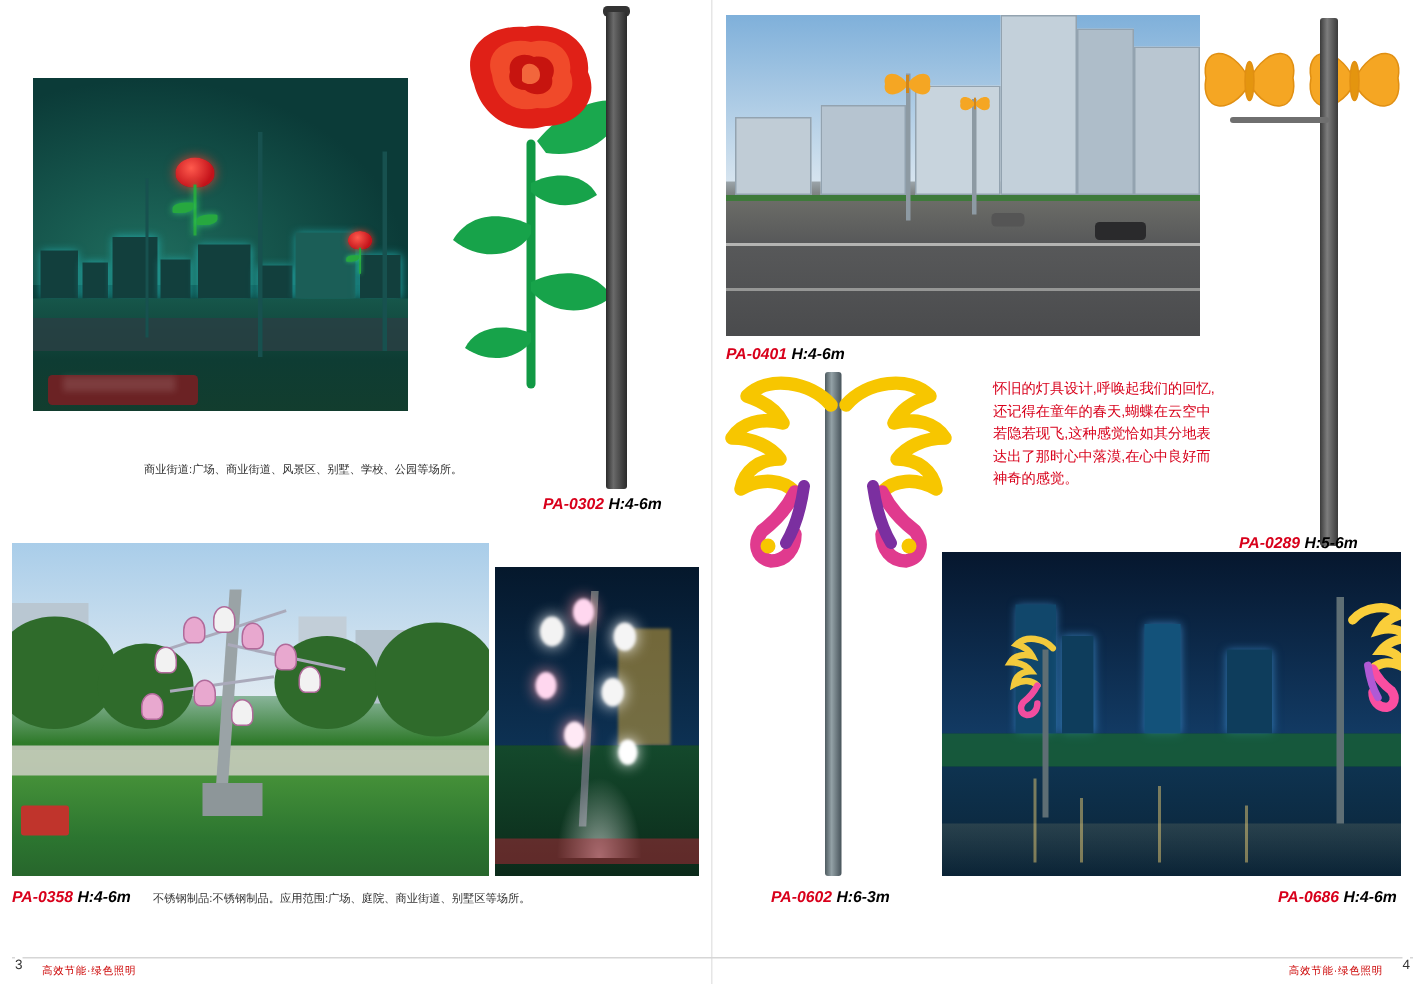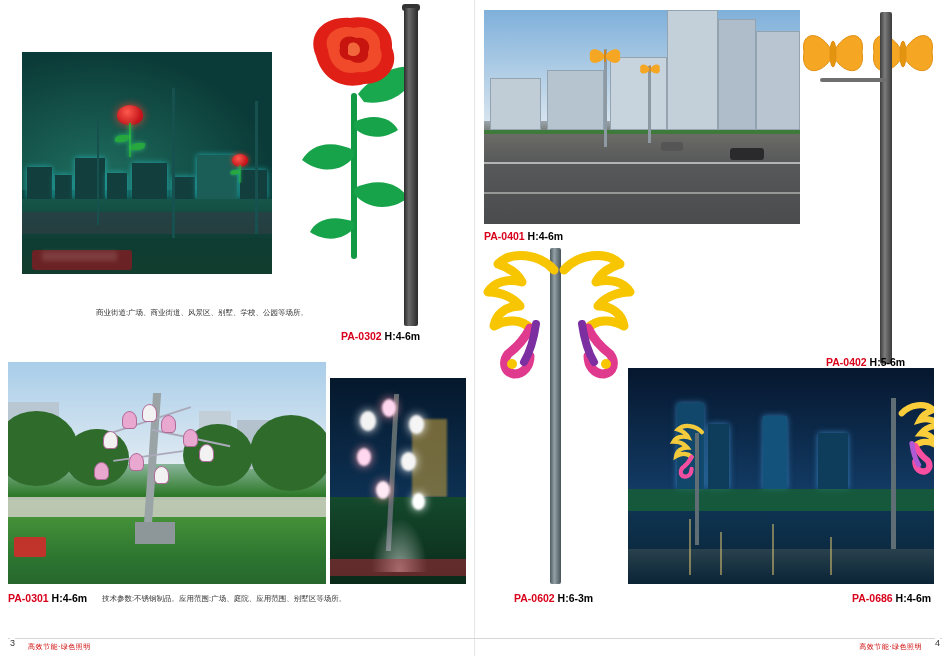--- a/index.html
+++ b/index.html
@@ -2,21 +2,21 @@
 <html><head>
 <meta charset="utf-8">
 <style>
   html,body{margin:0;padding:0;background:#fff;}
   body{width:950px;height:656px;font-family:"Liberation Sans",sans-serif;position:relative;overflow:hidden;}
   .page{position:absolute;left:0;top:0;width:950px;height:656px;background:#fff;}
   .spine{position:absolute;left:474px;top:0;width:1px;height:656px;background:#e6e6e6;}
 
   
   .photo{position:absolute;overflow:hidden;background:#123;}
-  .cap{position:absolute;font-size:10.5px;color:#d8001b;font-weight:bold;letter-spacing:0;white-space:nowrap;}
+  .cap{position:absolute;font-size:10.5px;color:#d8001b;font-weight:bold;letter-spacing:0;white-space:nowrap;font-style:italic;}
   .cap .h{color:#000;font-weight:bold;}
   .note{position:absolute;font-size:7.5px;color:#333;white-space:nowrap;}
 
   
   .footer{position:absolute;bottom:0;height:26px;width:100%;}
   .fline{position:absolute;left:8px;right:8px;top:8px;height:1px;background:#d6d6d6;}
   .pgnum{position:absolute;top:8px;font-size:9px;color:#333;}
   .pgnum.box{background:#fff;}
   .ftxt{position:absolute;top:12px;font-size:7px;color:#c00;letter-spacing:.5px;white-space:nowrap;}
 
@@ -143,21 +143,21 @@
     <g>
       <path d="M28 46 C18 22 38 6 62 8 C84 4 106 16 104 38 C112 56 98 74 76 74 C56 80 34 70 28 46 Z" fill="#e02017"></path>
       <path d="M40 40 C34 24 50 14 66 18 C82 14 94 24 92 38 C98 52 86 64 70 62 C54 66 42 56 40 40 Z" fill="#f04a2a"></path>
       <path d="M52 38 C50 28 60 24 68 28 C78 26 84 34 80 42 C82 52 70 56 62 50 C54 50 50 44 52 38 Z" fill="#c7140f"></path>
       <path d="M60 36 C62 30 72 32 72 40 C72 46 64 48 60 44 Z" fill="#f2663c"></path>
     </g>
   </svg>
   <div id="pole1cap"></div>
   <div id="pole1"></div>
 
-  <div class="cap" style="left:341px;top:330px">
+  <div class="cap" style="left:362px;top:330px">
     <span>PA-0302</span>
     <span class="h">H:4-6m</span>
   </div>
 
   <div class="photo" id="ph2">
     <div class="sky"></div>
     <div class="bldg" style="left:0;top:18%;width:16%;height:30%"></div>
     <div class="bldg" style="left:60%;top:22%;width:10%;height:26%;background:#c2ced8"></div>
     <div class="bldg" style="left:72%;top:26%;width:14%;height:22%;background:#b4c2cd"></div>
     <div class="tree" style="left:-4%;top:22%;width:26%;height:34%"></div>
@@ -195,24 +195,24 @@
     <div class="glow" style="left:58%;top:18%;width:15px;height:19px;background:#f5f5f5;box-shadow:0 0 10px #fff"></div>
     <div class="glow" style="left:20%;top:34%;width:14px;height:18px;background:#ffd7ef;box-shadow:0 0 10px #f9a"></div>
     <div class="glow" style="left:52%;top:36%;width:15px;height:19px;background:#f5f5f5;box-shadow:0 0 10px #fff"></div>
     <div class="glow" style="left:34%;top:50%;width:14px;height:18px;background:#ffe9f5;box-shadow:0 0 10px #f9a"></div>
     <div class="glow" style="left:60%;top:56%;width:13px;height:17px;background:#ffffff;box-shadow:0 0 9px #fff"></div>
     <div style="position:absolute;left:30%;bottom:6%;width:42%;height:26%;background:radial-gradient(ellipse at 50% 100%,rgba(255,255,255,.55),rgba(255,255,255,0) 70%)"></div>
     <div style="position:absolute;left:0;bottom:4%;width:100%;height:8%;background:rgba(200,40,60,.45)"></div>
   </div>
 
   <div class="cap" style="left:8px;top:592px">
-    <span>PA-0301</span>
+    <span>PA-0358</span>
     <span class="h">H:4-6m</span>
   </div>
-  <div class="note" style="left:102px;top:594px">技术参数:不锈钢制品。应用范围:广场、庭院、应用范围、别墅区等场所。</div>
+  <div class="note" style="left:102px;top:594px">不锈钢制品:不锈钢制品。应用范围:广场、庭院、商业街道、别墅区等场所。</div>
 
   <div class="photo" id="ph4">
     <div class="sky"></div>
     <div class="twr" style="left:58%;top:0;width:16%;height:56%;background:#c3d0da"></div>
     <div class="twr" style="left:74%;top:4%;width:12%;height:52%;background:#aebdc9"></div>
     <div class="twr" style="left:86%;top:10%;width:14%;height:46%;background:#b9c6d1"></div>
     <div class="twr" style="left:40%;top:22%;width:18%;height:34%;background:#c8d4dd"></div>
     <div class="twr" style="left:20%;top:28%;width:18%;height:28%;background:#b6c4d0"></div>
     <div class="twr" style="left:2%;top:32%;width:16%;height:24%;background:#c0ccd6"></div>
     <div class="lawn" style="left:0;top:56%;width:100%;height:8%"></div>
@@ -249,24 +249,25 @@
       <path d="M105 35 C92 10 72 14 76 34 C72 56 92 60 105 38 Z"></path>
       <path d="M105 35 C118 10 138 14 134 34 C138 56 118 60 105 38 Z"></path>
       <ellipse cx="105" cy="36" rx="3" ry="13" fill="#e4950f"></ellipse>
     </g>
   </svg>
   <div style="position:absolute;left:880px;top:12px;width:12px;height:352px;
               background:linear-gradient(90deg,#3b3b3b,#7d7d7d 40%,#3a3a3a);border-radius:2px"></div>
   <div style="position:absolute;left:820px;top:78px;width:66px;height:4px;background:#6f6f6f;border-radius:2px"></div>
 
   <div class="cap" style="left:826px;top:356px">
-    <span>PA-0402</span>
+    <span>PA-0289</span>
     <span class="h">H:5-6m</span>
   </div>
 
+  <div class="redtext" style="left:662px;top:252px">怀旧的灯具设计,呼唤起我们的回忆,还记得在童年的春天,蝴蝶在云空中若隐若现飞,这种感觉恰如其分地表达出了那时心中落漠,在心中良好而神奇的感觉。</div>
 
   <div style="position:absolute;left:550px;top:248px;width:11px;height:336px;
               background:linear-gradient(90deg,#4e5b60,#93a1a6 40%,#47535a);border-radius:2px"></div>
   <svg class="art" style="left:468px;top:244px;width:182px;height:140px" viewBox="0 0 182 140">
     <g>
 
       <path d="M86 26 C72 10 44 6 30 20 C42 24 50 30 54 38 C40 34 26 38 20 48 C34 48 46 54 52 62 C38 62 28 70 26 82 C40 74 54 76 62 84" fill="none" stroke="#f7c600" stroke-width="9" stroke-linecap="round" stroke-linejoin="round"></path>
       <path d="M62 84 C56 96 48 104 40 110 C34 118 36 128 46 130 C56 130 62 122 62 112" fill="none" stroke="#e03a8e" stroke-width="9" stroke-linecap="round"></path>
       <path d="M68 80 C66 94 62 108 56 118" fill="none" stroke="#7b2fa0" stroke-width="8" stroke-linecap="round"></path>
       <circle cx="44" cy="120" r="5" fill="#f7c600"></circle>

